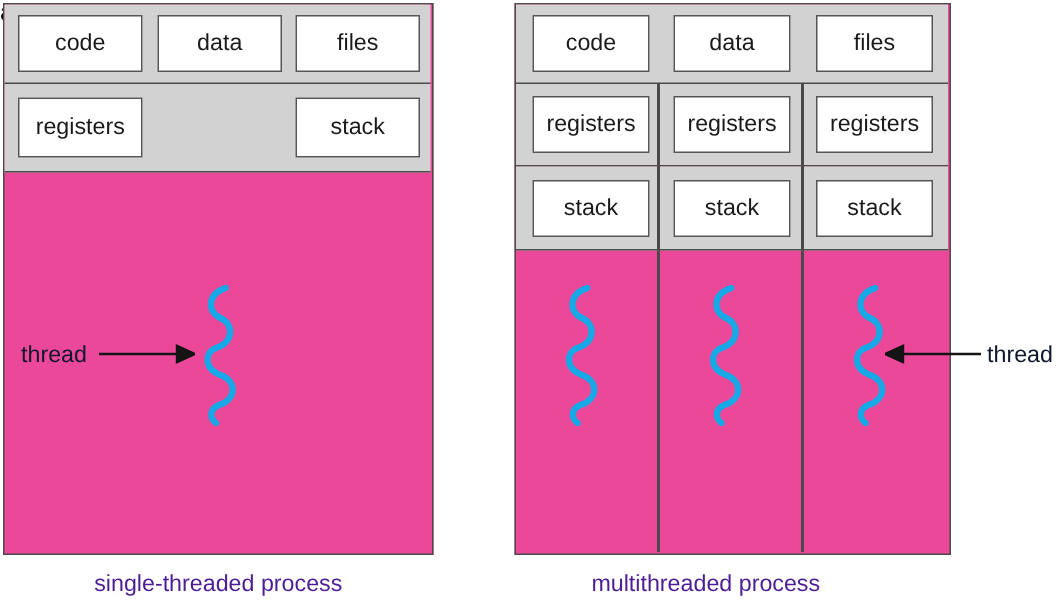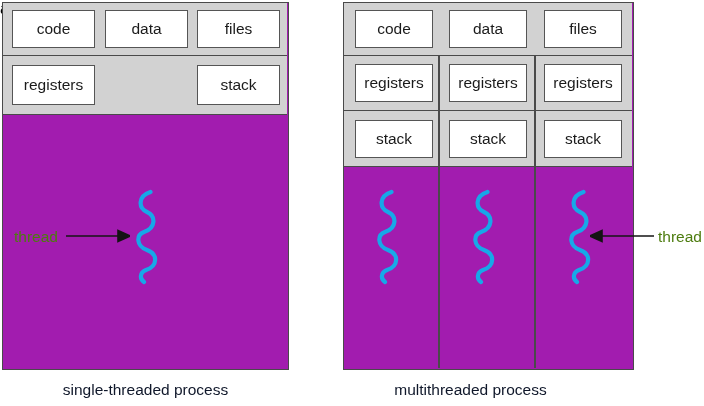--- a/index.html
+++ b/index.html
@@ -13,21 +13,21 @@
     position: relative;
     font-family: "Liberation Sans", "DejaVu Sans", sans-serif;
     overflow: hidden;
   }
 
   
   .panel {
     position: absolute;
     box-sizing: border-box;
     border: 1.5px solid #4a4a4a;
-    background: #a21caf;
+    background: #ec4899;
   }
 
   
   .band {
     position: absolute;
     box-sizing: border-box;
     background: #d2d2d2;
     border-bottom: 1.5px solid #4a4a4a;
   }
 
@@ -61,36 +61,36 @@
     fill: none;
     stroke: #17a8e8;
     stroke-width: 4.2;
     stroke-linecap: round;
   }
 
   
   .annot-label {
     position: absolute;
     font-size: 15.5px;
-    color: #4d7c0f;
+    color: #0f172a;
     line-height: 1;
     white-space: nowrap;
   }
   .annot-arrow { position: absolute; }
   .annot-arrow line, .annot-arrow polygon {
     stroke: #141414;
     fill: #141414;
     stroke-width: 1.6;
   }
 
   
   .caption {
     position: absolute;
     font-size: 15.5px;
-    color: #0f172a;
+    color: #4c1d95;
     line-height: 1;
     white-space: nowrap;
     text-align: center;
   }
 </style>
 </head>
 <body>
 
 
 

